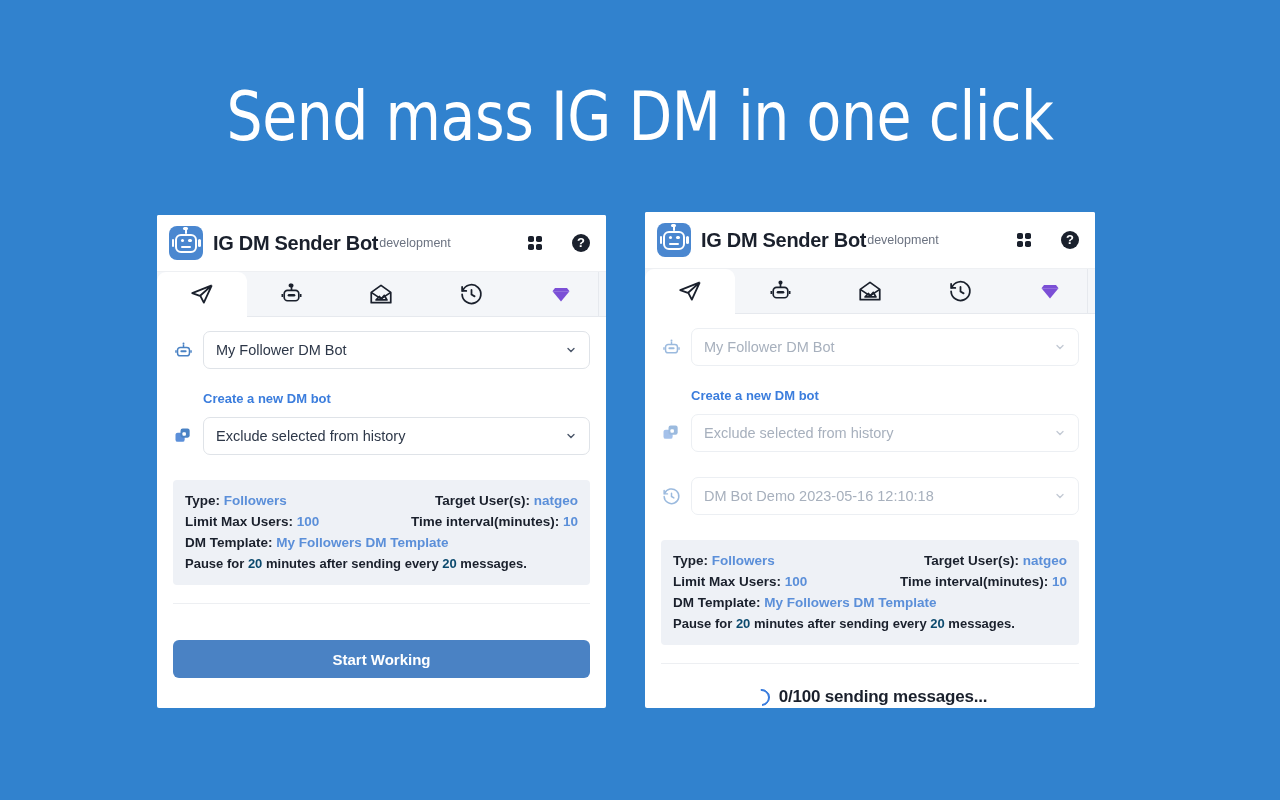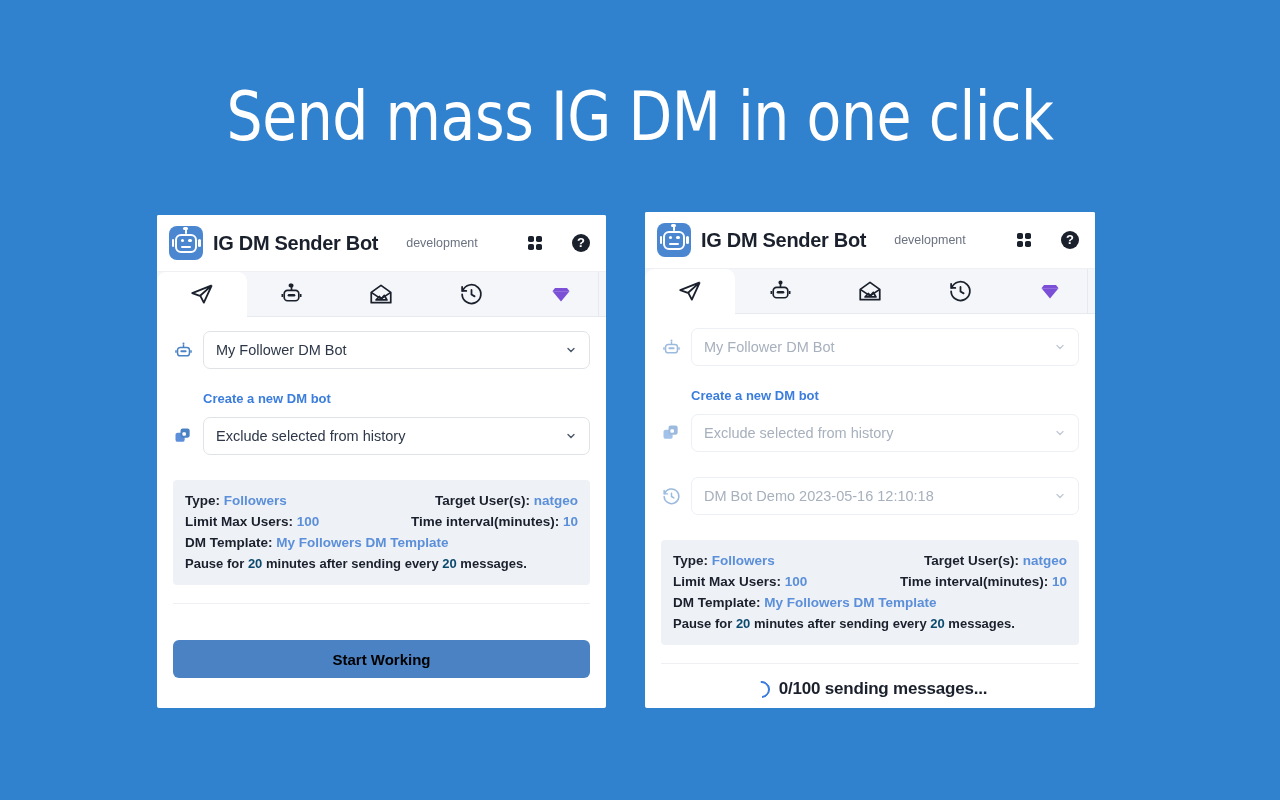--- a/index.html
+++ b/index.html
@@ -58,21 +58,21 @@
   .logo .eye { position:absolute; top:12.5px; width:3.5px; height:3.5px; background:#fff; border-radius:50%;}
   .logo .eye.l { left:11.5px; } .logo .eye.r { left:19px; }
   .logo .mouth { position:absolute; left:12px; top:20px; width:10px; height:2px; background:#fff; border-radius:1px;}
   .logo .ear { position:absolute; top:13px; width:2.5px; height:8px; background:#fff; border-radius:1.5px;}
   .logo .ear.l { left:2.5px; } .logo .ear.r { right:2.5px; }
 
   .app-title {
     font-size: 20px; font-weight: bold; color: #1a202c;
     margin-left: 10px; letter-spacing: -0.3px; white-space: nowrap;
   }
-  .env-badge { font-size: 12.5px; color: #6b7280; margin-left: 28px; white-space: nowrap; }
+  .env-badge { font-size: 12.5px; color: #6b7280; margin-left: 1px; white-space: nowrap; }
   .header-spacer { flex: 1 1 auto; }
   .hdr-icon { flex: 0 0 auto; display: flex; align-items: center; justify-content: center; }
   .grid-icon { width: 18px; height: 18px; position: relative; margin-right: 28px; }
   .grid-icon i {
     position: absolute; width: 6px; height: 6px; background: #1a202c; border-radius: 1.8px;
   }
   .grid-icon i:nth-child(1){ left:2px; top:2px; }
   .grid-icon i:nth-child(2){ left:10px; top:2px; }
   .grid-icon i:nth-child(3){ left:2px; top:10px; }
   .grid-icon i:nth-child(4){ left:10px; top:10px; }
@@ -142,31 +142,31 @@
   .val-b { color: #5b8fd9; font-weight: bold; }
   .info-pause { font-weight: bold; font-size: 13px; }
   .info-pause .num { color: #0c4a6e; }
   .info-pause .norm { font-weight: bold; }
 
   .divider { height: 1px; background: #edeff2; margin: 18px 0 0 0; }
 
   .start-btn {
     display: block; width: 100%; height: 38px;
     margin-top: 36px;
-    background: #4a82c4; color: #000000;
+    background: #4a82c4; color: #ffffff;
     border: none; border-radius: 6px;
     font-size: 15px; font-weight: bold;
     font-family: "Liberation Sans", sans-serif;
     cursor: pointer;
   }
 
   
   .status-row {
     display: flex; align-items: center; justify-content: center;
-    margin-top: 15px;
+    margin-top: 23px;
   }
   .spinner {
     width: 17px; height: 17px; margin-right: 9px; flex: 0 0 auto;
     border: 2.4px solid transparent;
     border-top-color: #3b7ddd; border-right-color: #3b7ddd;
     border-radius: 50%;
     transform: rotate(40deg);
   }
   .status-text { font-size: 17px; font-weight: bold; color: #1a202c; letter-spacing: -0.2px; }
 

